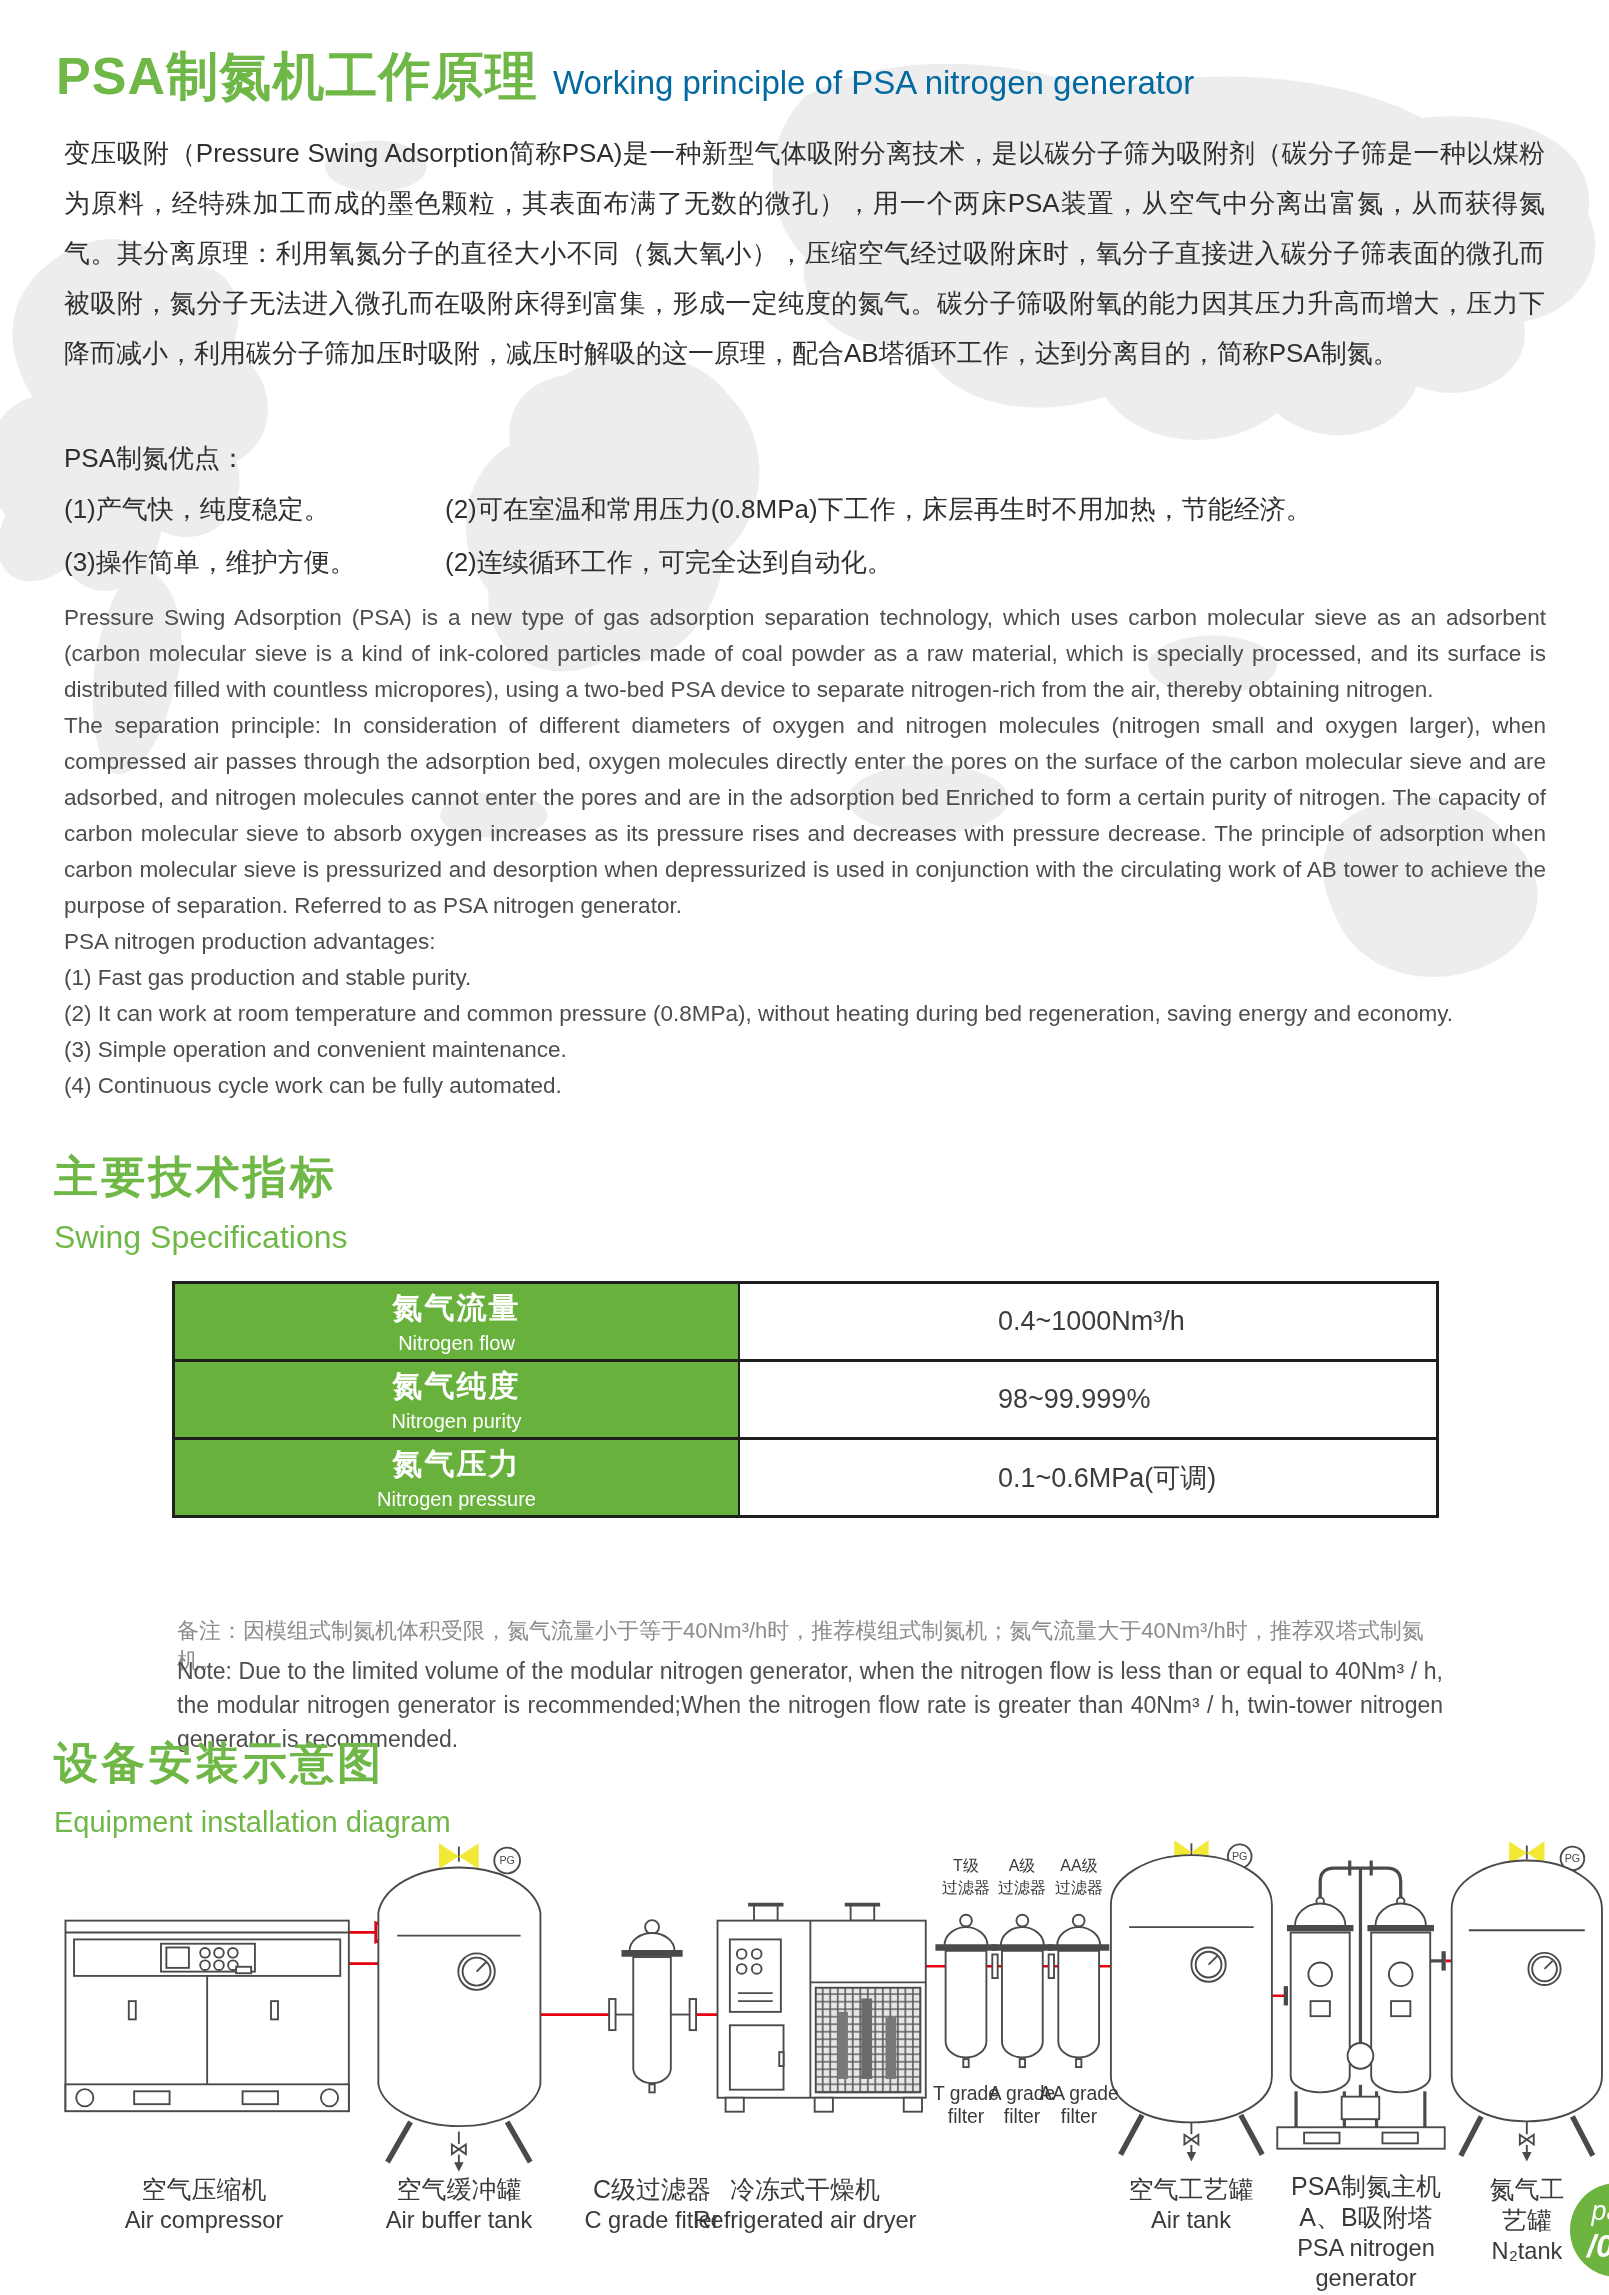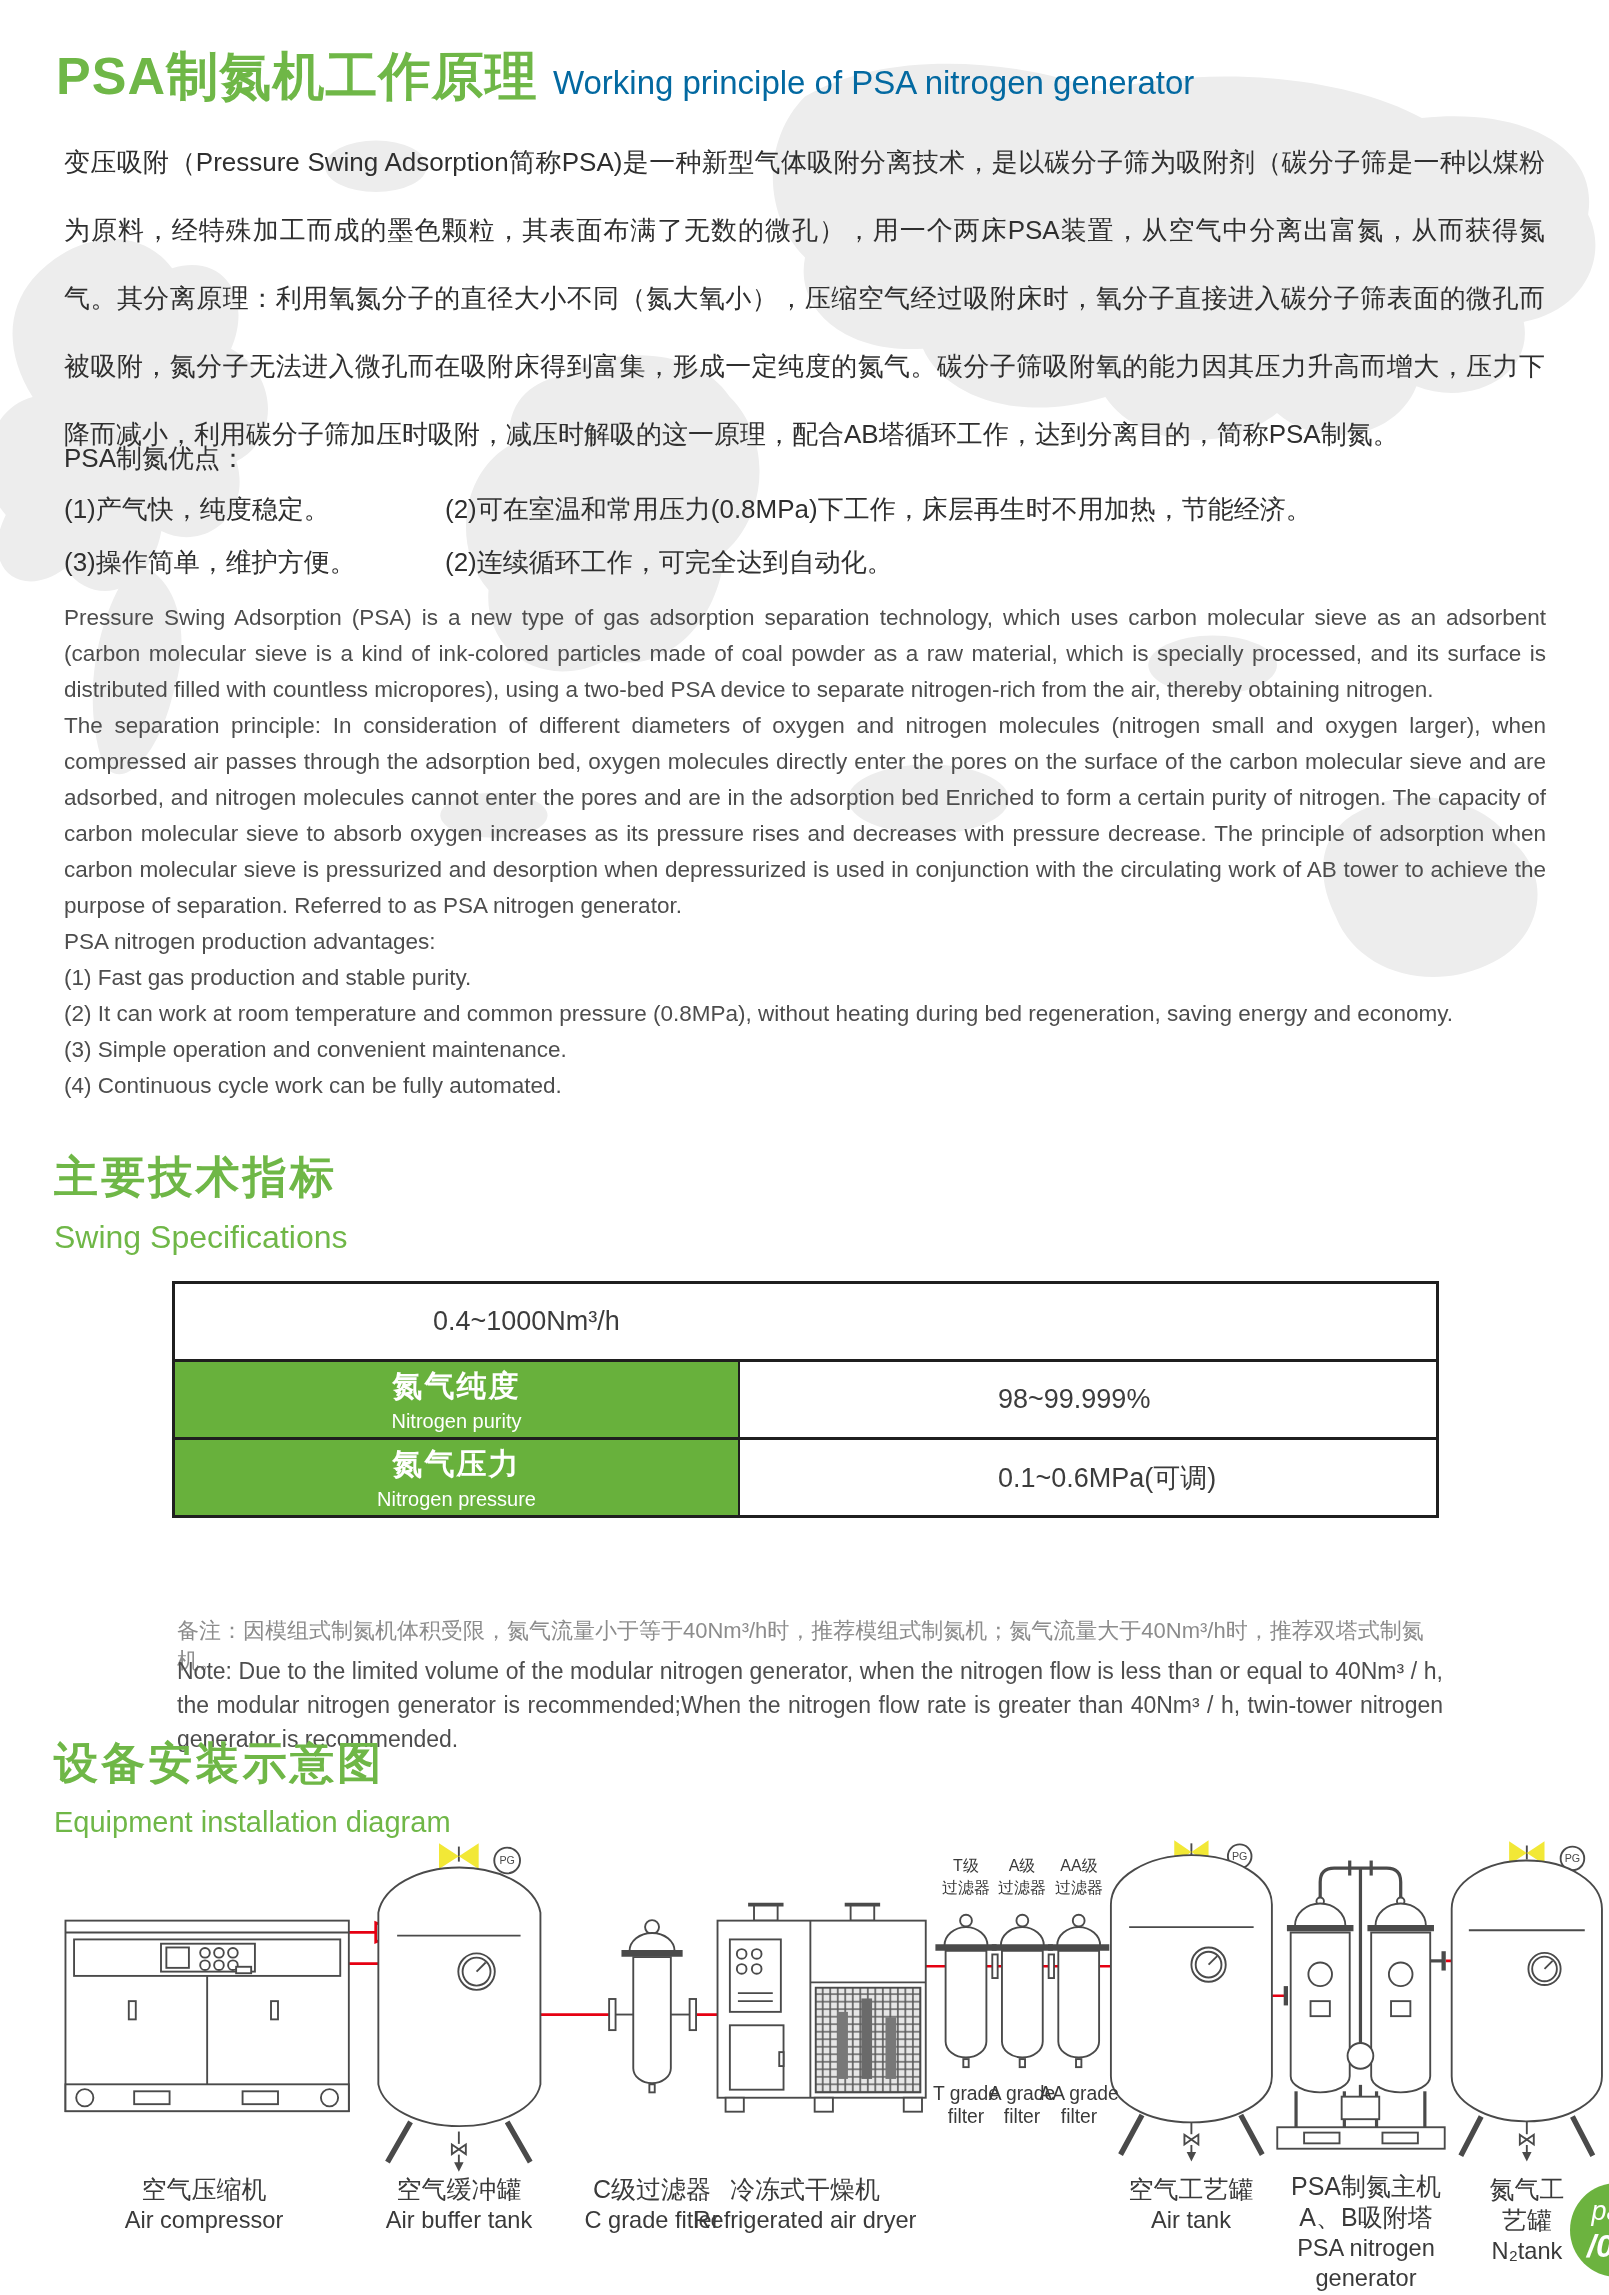--- a/index.html
+++ b/index.html
@@ -10,21 +10,21 @@
   }
   .watermark{position:absolute;left:0;top:0;width:1610px;height:1180px;z-index:0;}
   .layer{position:absolute;z-index:1;}
 
   
   .page-header{left:56px;top:42px;white-space:nowrap;}
   .title-cn{font-size:52px;font-weight:700;color:#6fb747;letter-spacing:1.1px;}
   .title-en{font-size:33px;color:#0369a1;margin-left:15px;}
 
   
-  .intro-cn{left:64px;top:128px;width:1481px;font-size:26px;line-height:68px;
+  .intro-cn{left:64px;top:128px;width:1481px;font-size:26px;line-height:50px;
     text-align:justify;color:#2f2f2f;}
   .adv-cn-heading{left:64px;top:441px;font-size:26px;color:#2f2f2f;}
   .adv-row{left:64px;width:1481px;height:32px;}
   .adv-row .b{position:absolute;left:381px;top:0;}
   .adv-row .a{position:absolute;left:0;top:0;}
   .adv-row span{font-size:26px;color:#2f2f2f;white-space:nowrap;}
   .row1{top:492px;} .row2{top:545px;}
 
   .intro-en{left:64px;top:600px;width:1482px;font-size:22.5px;line-height:36px;
     color:#4d4d4d;}
@@ -109,20 +109,24 @@
   <div>(2) It can work at room temperature and common pressure (0.8MPa), without heating during bed regeneration, saving energy and economy.</div>
   <div>(3) Simple operation and convenient maintenance.</div>
   <div>(4) Continuous cycle work can be fully automated.</div>
 </div>
 
 <div class="layer spec-heading-cn">主要技术指标</div>
 <div class="layer spec-heading-en">Swing Specifications</div>
 
 <div class="spec-table">
   <div class="spec-row">
+    <div class="spec-name">
+      <div class="cn">氮气流量</div>
+      <div class="en">Nitrogen flow</div>
+    </div>
     <div class="spec-value">0.4~1000Nm³/h</div>
   </div>
   <div class="spec-row">
     <div class="spec-name">
       <div class="cn">氮气纯度</div>
       <div class="en">Nitrogen purity</div>
     </div>
     <div class="spec-value">98~99.999%</div>
   </div>
   <div class="spec-row">

